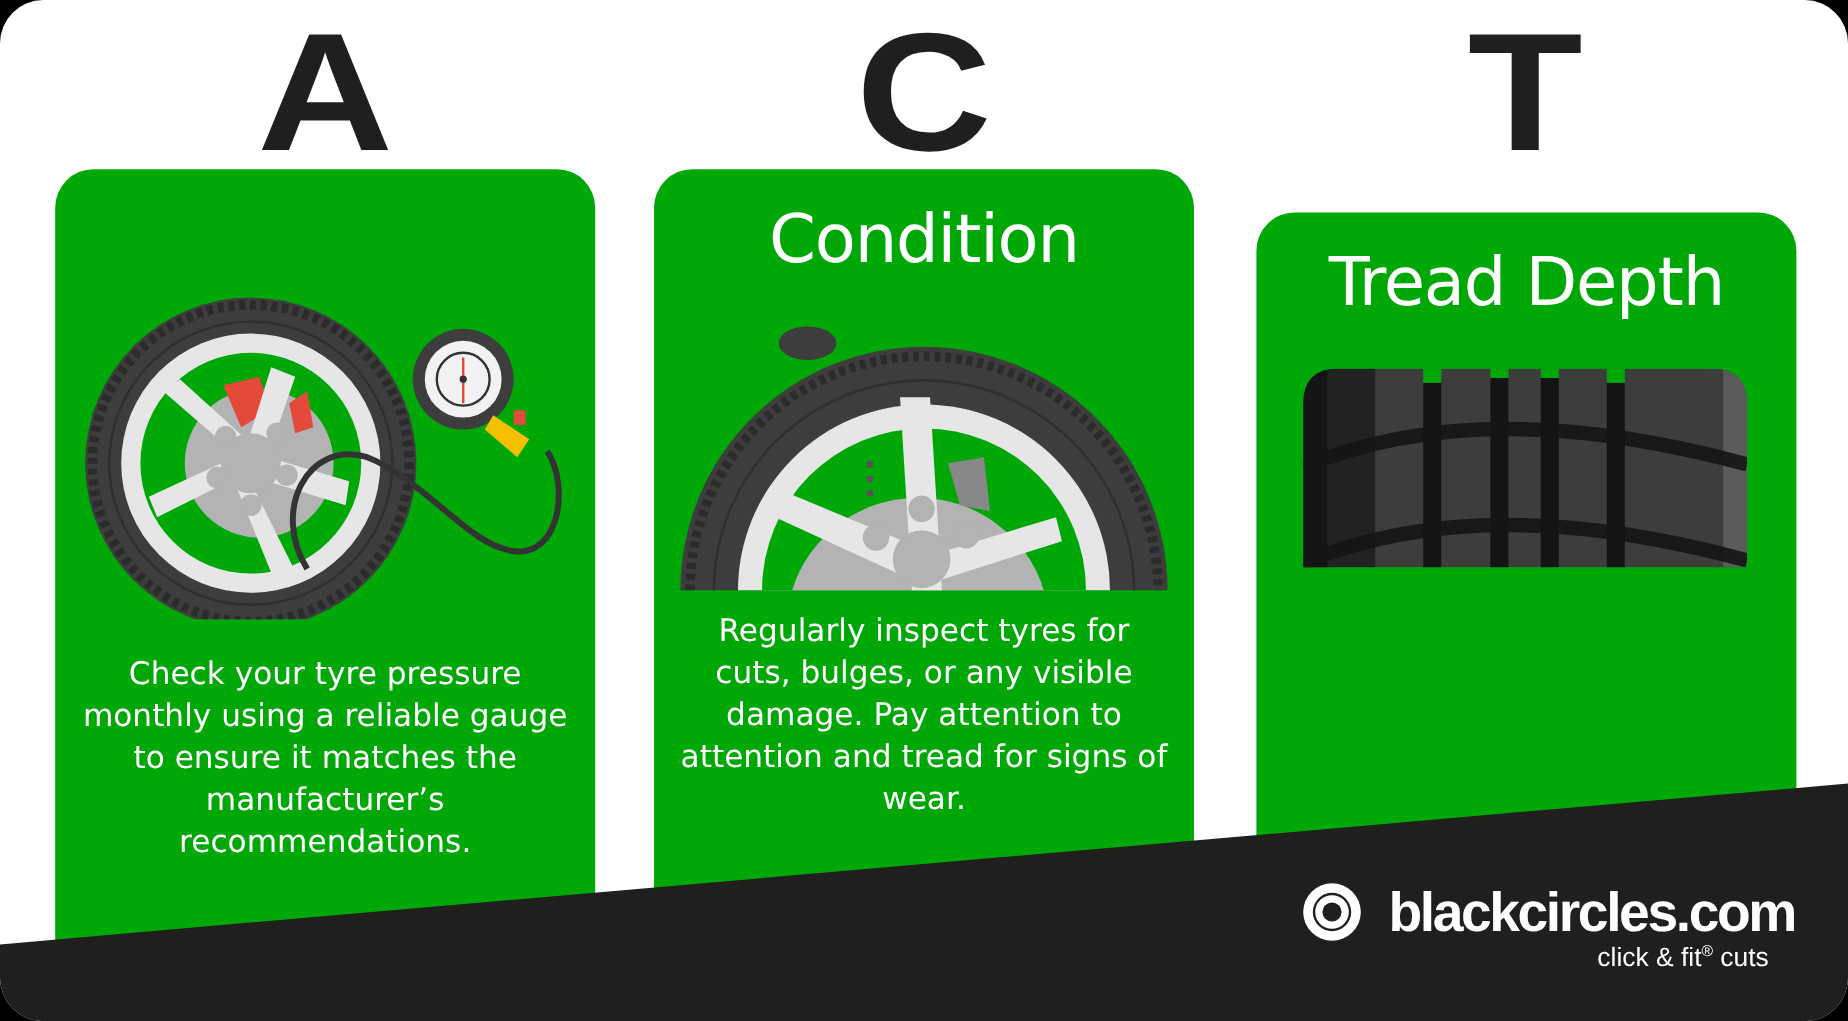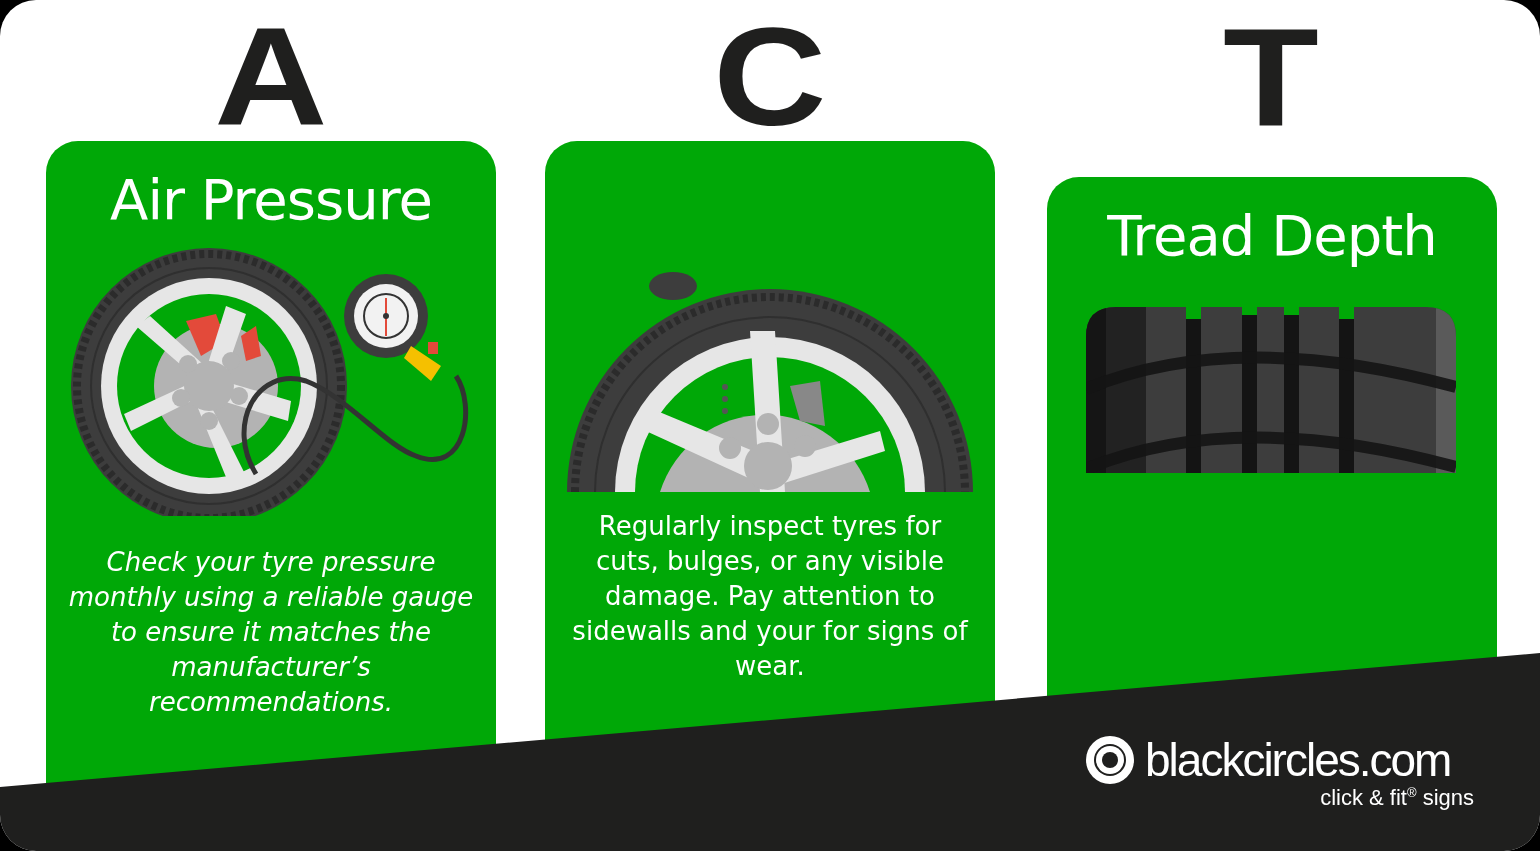--- a/index.html
+++ b/index.html
@@ -5,35 +5,34 @@
   html, body { margin:0; padding:0; background:#000; }
   body { width:1540px; height:851px; overflow:hidden; font-family:"DejaVu Sans", sans-serif; }
   .canvas { position:relative; width:1540px; height:851px; background:#ffffff; border-radius:36px; overflow:hidden; }
   .letter { position:absolute; top:22px; width:200px; text-align:center; font-family:"Liberation Sans", sans-serif; font-weight:bold; font-size:140px; line-height:110px; color:#1f1f1e; transform:scaleX(1.12); }
   .card { position:absolute; top:141px; width:450px; height:700px; background:#00a807; border-radius:32px 32px 0 0; }
   .card-title { position:absolute; top:26px; left:0; width:100%; text-align:center; color:#fff; font-size:56px; line-height:66px; font-weight:normal; letter-spacing:-1px; font-family:"DejaVu Sans", sans-serif; }
   .card-body { position:absolute; left:20px; right:20px; text-align:center; color:#fff; font-size:26px; line-height:35px; }
   .illus { position:absolute; }
   .footer { position:absolute; left:0; top:0; width:1540px; height:851px; }
   .logo { position:absolute; left:1085px; top:735px; display:flex; align-items:center; }
-  .logo-text { color:#fff; font-family:"Liberation Sans", sans-serif; font-weight:normal; font-size:46px; letter-spacing:-2px; margin-left:10px; line-height:50px; }
+  .logo-text { color:#fff; font-family:"Liberation Sans", sans-serif; font-weight:bold; font-size:46px; letter-spacing:-2px; margin-left:22px; line-height:50px; }
   .tagline { position:absolute; right:66px; top:780px; color:#fff; font-family:"Liberation Sans", sans-serif; font-size:22px; line-height:26px; }
   .tagline sup { font-size:13px; }
 </style>
 </head>
 <body>
 
 <div class="canvas">
 
   <div class="letter" style="left:171px;">A</div>
   <div class="letter" style="left:670px;">C</div>
   <div class="letter" style="left:1171px;">T</div>
 
   <div class="card" style="left:46px;">
-    <div class="card-title">Air Pressure</div>
     <svg class="illus" style="left:20px; top:105px;" width="420" height="270" viewBox="0 0 420 270">
 
       <circle cx="143" cy="140" r="138" fill="#3d3d3d"></circle>
       <circle cx="143" cy="140" r="132" fill="none" stroke="#2b2b2b" stroke-width="8" stroke-dasharray="5 4"></circle>
       <circle cx="143" cy="140" r="118" fill="none" stroke="#2f2f2f" stroke-width="2"></circle>
       <circle cx="143" cy="140" r="108" fill="#e6e6e6"></circle>
       <circle cx="143" cy="140" r="92" fill="#00a807"></circle>
 
       <circle cx="150" cy="140" r="62" fill="#b3b3b3"></circle>
       <path d="M120 75 L150 68 L160 95 L135 110 Z" fill="#e34a3a"></path>
@@ -58,24 +57,25 @@
       <path d="M190 228 C160 180 190 120 240 135 C280 150 320 200 350 210 C400 230 410 160 390 130" fill="none" stroke="#333" stroke-width="5"></path>
 
       <circle cx="320" cy="70" r="42" fill="#3d3d3d"></circle>
       <circle cx="320" cy="70" r="32" fill="#f2f2f2"></circle>
       <circle cx="320" cy="70" r="22" fill="none" stroke="#333" stroke-width="2"></circle>
       <line x1="320" y1="52" x2="320" y2="90" stroke="#e34a3a" stroke-width="2"></line>
       <circle cx="320" cy="70" r="3" fill="#333"></circle>
       <path d="M345 100 L375 120 L365 135 L338 112 Z" fill="#f5c000"></path>
       <rect x="362" y="96" width="10" height="12" fill="#e34a3a"></rect>
     </svg>
-    <div class="card-body" style="top:404px;font-style:italic;">Check your tyre pressure monthly using a reliable gauge to ensure it matches the manufacturer’s recommendations.</div>
+    <div class="card-body" style="top:404px;">Check your tyre pressure monthly using a reliable gauge to ensure it matches the manufacturer’s recommendations.</div>
   </div>
 
   <div class="card" style="left:545px;">
+    <div class="card-title">Condition</div>
     <svg class="illus" style="left:20px; top:125px;" width="410" height="226" viewBox="0 0 410 226">
       <path d="M2 226 A203 203 0 0 1 408 226 Z" fill="#3d3d3d"></path>
       <path d="M10 226 A195 195 0 0 1 400 226" fill="none" stroke="#2b2b2b" stroke-width="8" stroke-dasharray="5 4"></path>
       <ellipse cx="108" cy="20" rx="24" ry="14" fill="#3d3d3d"></ellipse>
       <path d="M30 226 A175 175 0 0 1 380 226" fill="none" stroke="#2f2f2f" stroke-width="2"></path>
       <path d="M50 226 A155 155 0 0 1 360 226 Z" fill="#e6e6e6"></path>
       <path d="M70 226 A135 135 0 0 1 340 226 Z" fill="#00a807"></path>
       <path d="M95 226 A110 110 0 0 1 305 226 Z" fill="#b3b3b3"></path>
       <path d="M225 120 L255 115 L260 160 L235 155 Z" fill="#888"></path>
       <g fill="#e6e6e6">
@@ -88,21 +88,21 @@
         <circle cx="203" cy="158" r="11"></circle>
           <circle cx="165" cy="182" r="11"></circle>
           <circle cx="240" cy="180" r="11"></circle>
       </g>
       <g fill="#555">
           <circle cx="160" cy="121" r="3"></circle>
           <circle cx="160" cy="133" r="3"></circle>
           <circle cx="160" cy="145" r="3"></circle>
         </g>
     </svg>
-    <div class="card-body" style="top:368px;">Regularly inspect tyres for cuts, bulges, or any visible damage. Pay attention to sidewalls and your for signs of wear.</div>
+    <div class="card-body" style="top:368px;">Regularly inspect tyres for cuts, bulges, or any visible damage. Pay attention to attention and tread for signs of wear.</div>
   </div>
 
   <div class="card" style="left:1047px;margin-top:36px;">
     <div class="card-title">Tread Depth</div>
     <svg class="illus" style="left:39px; top:130px;" width="370" height="166" viewBox="0 0 370 166">
       <defs>
           <clipPath id="tr">
             <path d="M0 166 L0 30 Q0 0 30 0 L340 0 Q370 0 370 30 L370 166 Z"></path>
           </clipPath>
         </defs>
@@ -132,16 +132,16 @@
   <div class="logo">
     <svg width="50" height="50" viewBox="0 0 50 50">
       <circle cx="25" cy="25" r="24" fill="#fff"></circle>
       <circle cx="25" cy="25" r="16" fill="#1f1f1e"></circle>
       <circle cx="25" cy="25" r="14" fill="#fff"></circle>
       <circle cx="25" cy="25" r="8" fill="#1f1f1e"></circle>
     </svg>
     <span class="logo-text">blackcircles.com</span>
   </div>
   <div class="tagline">
-    <span>click &amp; fit</span><sup>®</sup><span> signs</span>
+    <span>click &amp; fit</span><sup>®</sup><span> cuts</span>
   </div>
 
 </div>
 
 </body></html>

